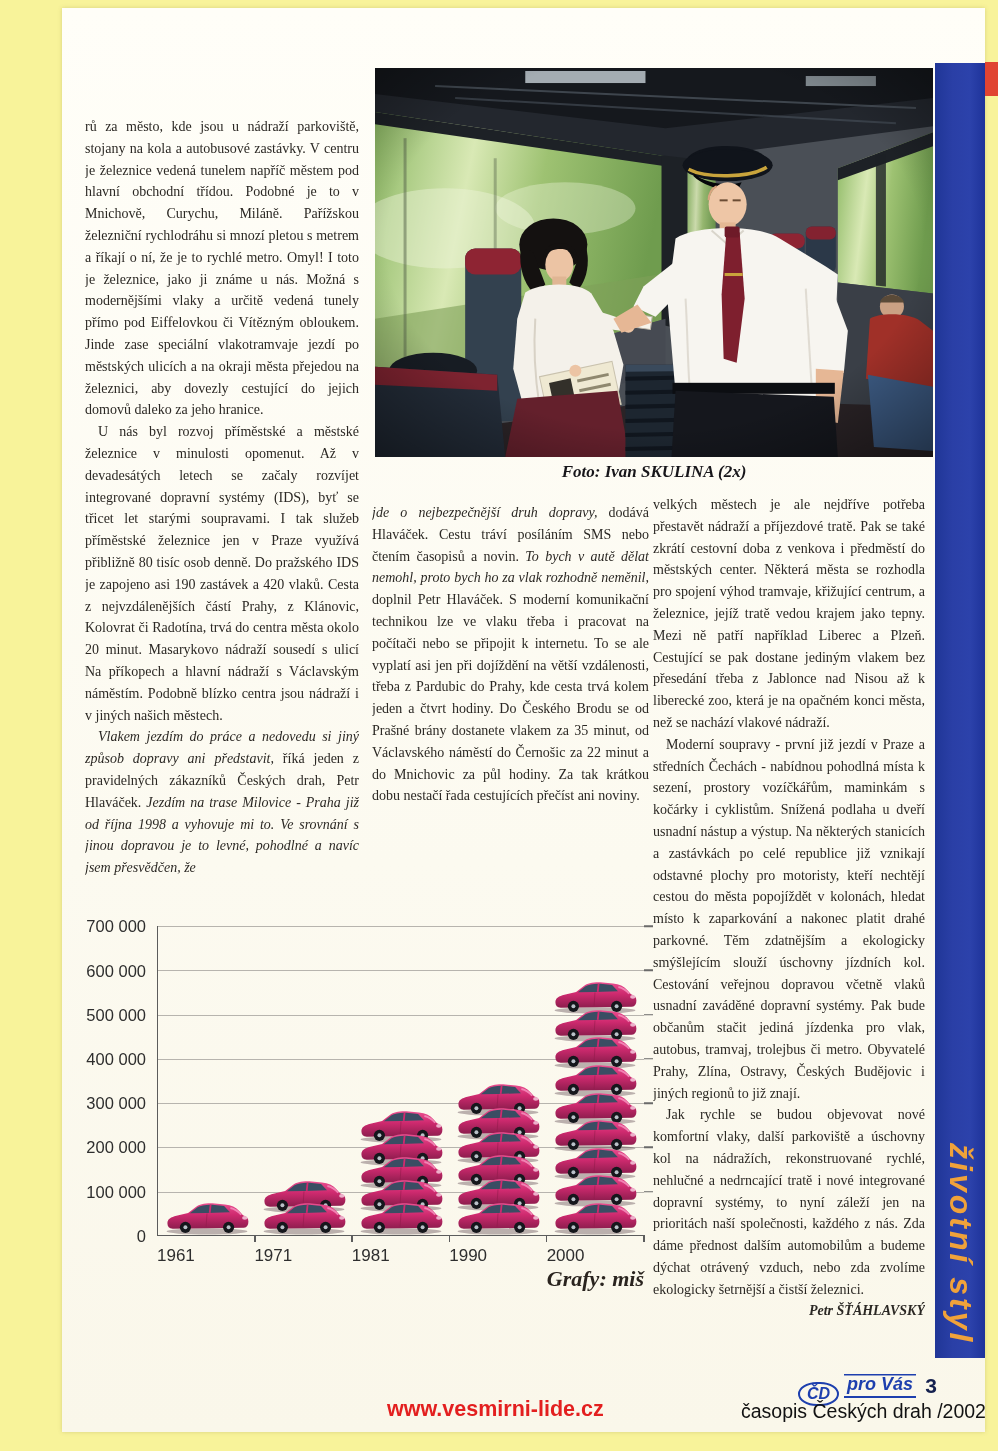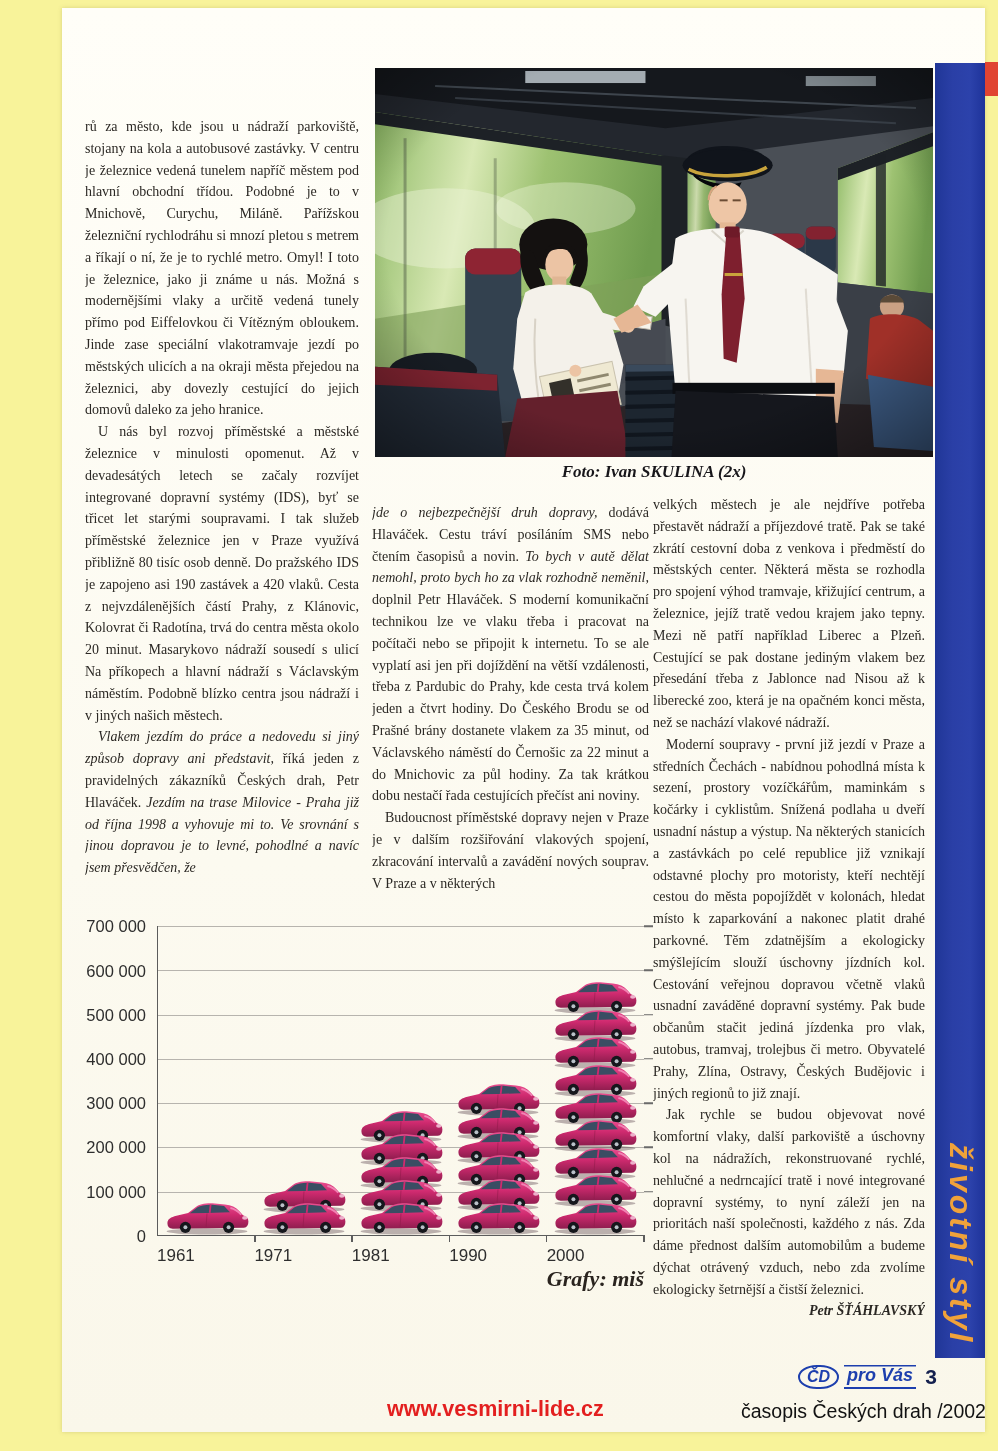--- a/index.html
+++ b/index.html
@@ -79,21 +79,21 @@
     margin-left:72px;width:487px;text-align:right;padding-right:6px;
     font-style:italic;font-weight:bold;font-size:22px;color:#2a241f;
   }
   
   .cd-logo{
     position:absolute;left:736px;top:1357px;display:flex;align-items:center;
     font-family:"Liberation Sans",sans-serif;
   }
   .cd-mark{
     font-style:italic;font-weight:bold;font-size:16px;color:#1d3fae;
-    border:2px solid #1d3fae;border-radius:50% / 55%;padding:1px 7px;
+    border:2px solid #1d3fae;border-radius:50% / 55%;padding:1px 7px;margin-top:17px;
   }
   .provas{
     margin-left:5px;font-style:italic;font-weight:bold;font-size:18px;color:#1d3fae;
     border-bottom:2.5px solid #1d3fae;box-shadow:inset 0 2px 0 -0.5px #1d3fae;
     padding:0 3px 1px 3px;
   }
   .pagenum{margin-left:9px;font-weight:bold;font-size:21px;color:#14204e;}
   .footer-www{
     position:absolute;left:387px;top:1397px;
     font-family:"Liberation Sans",sans-serif;font-weight:bold;font-size:21.5px;color:#e31f1f;
@@ -263,21 +263,20 @@
   </div>
   <div class="photo-credit">Foto: Ivan SKULINA (2x)</div>
 
   <div class="col col1" id="col1">
       <p><span>rů za město, kde jsou u nádraží parkoviště, stojany na kola a autobusové zastávky. V centru je železnice vedená tunelem napříč městem pod hlavní obchodní třídou. Podobné je to v Mnichově, Curychu, Miláně. Pařížskou železniční rychlodráhu si mnozí pletou s metrem a říkají o ní, že je to rychlé metro. Omyl! I toto je železnice, jako ji známe u nás. Možná s modernějšími vlaky a určitě vedená tunely přímo pod Eiffelovkou či Vítězným obloukem. Jinde zase speciální vlakotramvaje jezdí po městských ulicích a na okraji města přejedou na železnici, aby dovezly cestující do jejich domovů daleko za jeho hranice.</span></p>
       <p class="ind"><span>U nás byl rozvoj příměstské a městské železnice v minulosti opomenut. Až v devadesátých letech se začaly rozvíjet integrované dopravní systémy (IDS), byť se třicet let starými soupravami. I tak služeb příměstské železnice jen v Praze využívá přibližně 80 tisíc osob denně. Do pražského IDS je zapojeno asi 190 zastávek a 420 vlaků. Cesta z nejvzdálenějších částí Prahy, z Klánovic, Kolovrat či Radotína, trvá do centra města okolo 20 minut. Masarykovo nádraží sousedí s ulicí Na příkopech a hlavní nádraží s Václavským náměstím. Podobně blízko centra jsou nádraží i v jiných našich městech.</span></p>
       <p class="ind"><i>Vlakem jezdím do práce a nedovedu si jiný způsob dopravy ani představit, </i><span>říká jeden z pravidelných zákazníků Českých drah, Petr Hlaváček. </span><i>Jezdím na trase Milovice - Praha již od října 1998 a vyhovuje mi to. Ve srovnání s jinou dopravou je to levné, pohodlné a navíc jsem přesvědčen, že</i></p>
     </div>
   <div class="col col2" id="col2">
       <p><i>jde o nejbezpečnější druh dopravy, </i><span>dodává Hlaváček. Cestu tráví posíláním SMS nebo čtením časopisů a novin. </span><i>To bych v autě dělat nemohl, proto bych ho za vlak rozhodně neměnil, </i><span>doplnil Petr Hlaváček. S moderní komunikační technikou lze ve vlaku třeba i pracovat na počítači nebo se připojit k internetu. To se ale vyplatí asi jen při dojíždění na větší vzdálenosti, třeba z Pardubic do Prahy, kde cesta trvá kolem jeden a čtvrt hodiny. Do Českého Brodu se od Prašné brány dostanete vlakem za 35 minut, od Václavského náměstí do Černošic za 22 minut a do Mnichovic za půl hodiny. Za tak krátkou dobu nestačí řada cestujících přečíst ani noviny.</span></p>
-      <p class="ind"><span>Budoucnost příměstské dopravy nejen v Praze je v dalším rozšiřování vlakových spojení, zkracování intervalů a zavádění nových souprav. V Praze a v některých</span></p>
     </div>
   <div class="col col3" id="col3">
       <p><span>velkých městech je ale nejdříve potřeba přestavět nádraží a příjezdové tratě. Pak se také zkrátí cestovní doba z venkova i předměstí do městských center. Některá města se rozhodla pro spojení výhod tramvaje, křižující centrum, a železnice, jejíž tratě vedou krajem jako tepny. Mezi ně patří například Liberec a Plzeň. Cestující se pak dostane jediným vlakem bez přesedání třeba z Jablonce nad Nisou až k liberecké zoo, která je na opačném konci města, než se nachází vlakové nádraží.</span></p>
       <p class="ind"><span>Moderní soupravy - první již jezdí v Praze a středních Čechách - nabídnou pohodlná místa k sezení, prostory vozíčkářům, maminkám s kočárky i cyklistům. Snížená podlaha u dveří usnadní nástup a výstup. Na některých stanicích a zastávkách po celé republice již vznikají odstavné plochy pro motoristy, kteří nechtějí cestou do města popojíždět v kolonách, hledat místo k zaparkování a nakonec platit drahé parkovné. Těm zdatnějším a ekologicky smýšlejícím slouží úschovny jízdních kol. Cestování veřejnou dopravou včetně vlaků usnadní zaváděné dopravní systémy. Pak bude občanům stačit jediná jízdenka pro vlak, autobus, tramvaj, trolejbus či metro. Obyvatelé Prahy, Zlína, Ostravy, Českých Budějovic i jiných regionů to již znají.</span></p>
       <p class="ind"><span>Jak rychle se budou objevovat nové komfortní vlaky, další parkoviště a úschovny kol na nádražích, rekonstruované rychlé, nehlučné a nedrncající tratě i nové integrované dopravní systémy, to nyní záleží jen na prioritách naší společnosti, každého z nás. Zda dáme přednost dalším automobilům a budeme dýchat otrávený vzduch, nebo zda zvolíme ekologicky šetrnější a čistší železnici.</span></p>
       <p style="text-align: right; font-weight: bold;"><i>Petr ŠŤÁHLAVSKÝ</i></p>
     </div>
 
   <div class="chart-block">
     <div class="plot-wrap">

